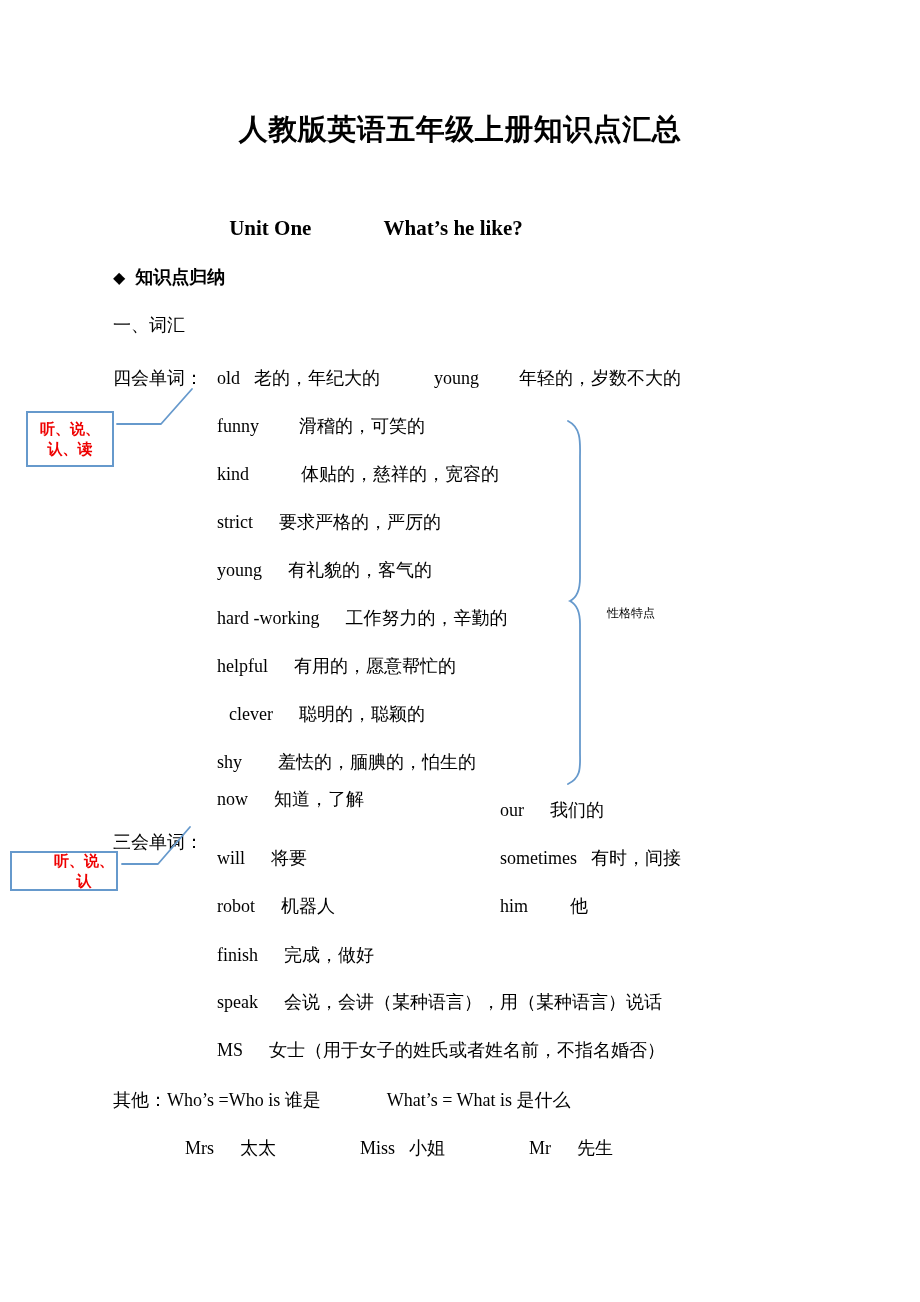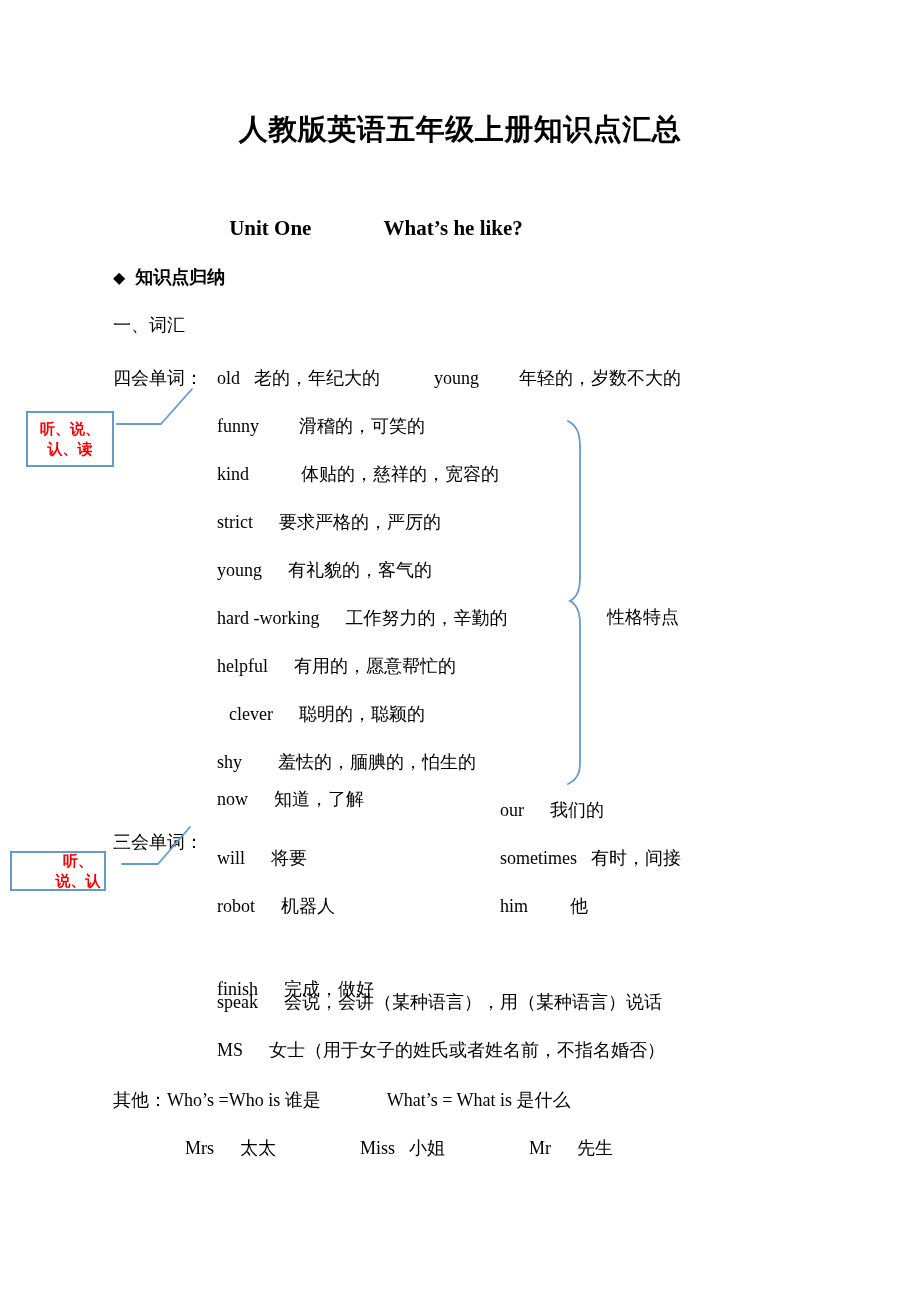--- a/index.html
+++ b/index.html
@@ -112,39 +112,39 @@
   }
   #callout-four {
     left: 26px;
     top: 411px;
     width: 88px;
     height: 56px;
   }
   #callout-three {
     left: 10px;
     top: 851px;
-    width: 96px;
+    width: 108px;
     height: 40px;
     padding-left: 40px;
   }
 
   
   .overlay {
     position: absolute;
     left: 0;
     top: 0;
     width: 920px;
     height: 1302px;
     pointer-events: none;
   }
   .label-brace {
     position: absolute;
     left: 607px;
     top: 605px;
-    font-size: 18px;
+    font-size: 12px;
     white-space: nowrap;
   }
 
   
   .other-label {
     position: absolute;
     left: 113px;
     top: 1088px;
     font-size: 18px;
     white-space: nowrap;
@@ -233,21 +233,21 @@
     <span class="w">sometimes</span><span class="g-sm"></span><span>有时，间接</span>
   </div>
 
   <div class="vrow colA" style="top:897px;">
     <span class="w">robot</span><span class="g-md"></span><span>机器人</span>
   </div>
   <div class="vrow colB" style="top:897px;">
     <span class="w">him</span><span style="display:inline-block;width:42px;"></span><span>他</span>
   </div>
 
-  <div class="vrow colA" style="top:980px;">
+  <div class="vrow colA" style="top:946px;">
     <span class="w">finish</span><span class="g-md"></span><span>完成，做好</span>
   </div>
 
   <div class="vrow colA" style="top:1041px;">
     <span class="w">MS</span><span class="g-md"></span><span>女士（用于女子的姓氏或者姓名前，不指名婚否）</span>
   </div>
 
   <div class="vrow colA" style="top:993px;">
     <span class="w">speak</span><span class="g-md"></span><span>会说，会讲（某种语言），用（某种语言）说话</span>
   </div>

